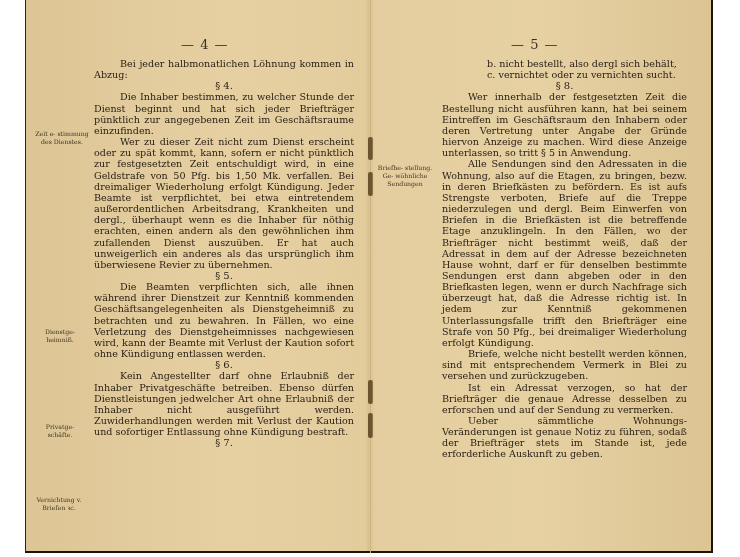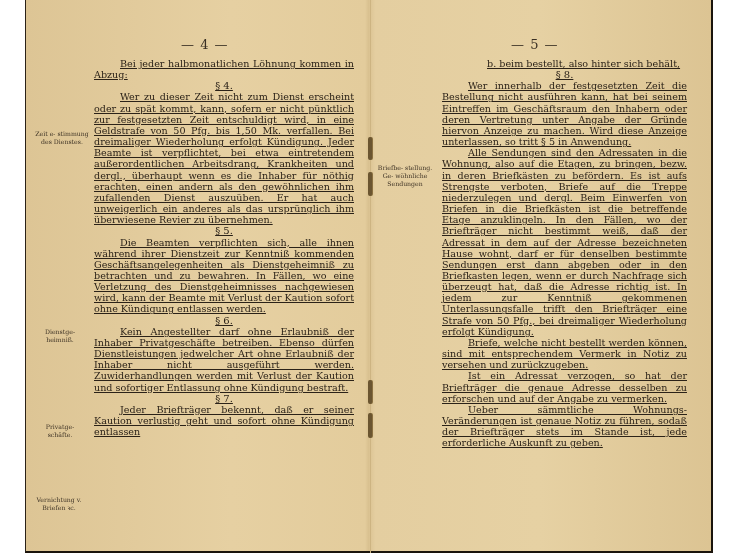--- a/index.html
+++ b/index.html
@@ -10,21 +10,21 @@
     background-image: linear-gradient(90deg, #ddc595 0%, #e6d0a2 30%, #e3cc9c 49.5%, #d9c190 50%, #e4cea0 51%, #e6d1a3 75%, #dcc493 100%);
     border-right: 2px solid #1a140c; border-bottom: 2px solid #1a140c; border-left: 1px solid #2a2218;
     box-sizing: border-box;
   }
   .spine { position: absolute; left: 344px; top: 0; width: 1px; height: 553px; background: #cdb482; }
   .staple { position: absolute; width: 4px; background: #6b5530; border-radius: 2px; left: 342px; box-shadow: 1px 0 0 #8a7040; }
   .page { position: absolute; top: 0; height: 553px; color: #2b2218; font-family: "DejaVu Serif", serif; }
   .left-page { left: 0; width: 344px; }
   .right-page { left: 345px; width: 343px; }
   .pageno { position: absolute; top: 37px; font-size: 13px; letter-spacing: 1px; color: #3a3024; }
-  .body { position: absolute; font-size: 9.6px; line-height: 11.15px; text-align: justify; text-decoration: underline; }
+  .body { position: absolute; font-size: 9.6px; line-height: 11.15px; text-align: justify; }
   .left-page .body { left: 68px; top: 58px; width: 260px; }
   .right-page .body { left: 71px; top: 58px; width: 245px; }
   .p { margin: 0; text-indent: 26px; }
   .p.noind { text-indent: 0; }
   .p.hang { padding-left: 26px; text-indent: 0; }
   .p.list { padding-left: 45px; text-indent: 0; }
   .para-sym { text-align: center; margin: 0; font-size: 10px; }
   .margin-note { position: absolute; font-size: 6.2px; line-height: 8.2px; text-align: center; color: #3e3325; }
 </style>
 </head>
@@ -41,38 +41,39 @@
     <div class="pageno" style="left:155px;">— 4 —</div>
 
     <div class="margin-note" style="left:9px;top:130px;width:54px;">Zeit e- stimmung des Dienstes.</div>
     <div class="margin-note" style="left:12px;top:328px;width:44px;">Dienstge- heimniß.</div>
     <div class="margin-note" style="left:12px;top:423px;width:44px;">Privatge- schäfte.</div>
     <div class="margin-note" style="left:4px;top:496px;width:58px;">Vernichtung v. Briefen ꝛc.</div>
 
     <div class="body">
       <p class="p">Bei jeder halbmonatlichen Löhnung kommen in Abzug:</p>
       <p class="para-sym">§ 4.</p>
+      <p class="p">Die Inhaber bestimmen, zu welcher Stunde der Dienst beginnt und hat sich jeder Briefträger pünktlich zur angegebenen Zeit im Geschäftsraume einzufinden.</p>
       <p class="p">Wer zu dieser Zeit nicht zum Dienst erscheint oder zu spät kommt, kann, sofern er nicht pünktlich zur festgesetzten Zeit entschuldigt wird, in eine Geldstrafe von 50 Pfg. bis 1,50 Mk. verfallen. Bei dreimaliger Wiederholung erfolgt Kündigung. Jeder Beamte ist verpflichtet, bei etwa eintretendem außerordentlichen Arbeitsdrang, Krankheiten und dergl., überhaupt wenn es die Inhaber für nöthig erachten, einen andern als den gewöhnlichen ihm zufallenden Dienst auszuüben. Er hat auch unweigerlich ein anderes als das ursprünglich ihm überwiesene Revier zu übernehmen.</p>
       <p class="para-sym">§ 5.</p>
       <p class="p">Die Beamten verpflichten sich, alle ihnen während ihrer Dienstzeit zur Kenntniß kommenden Geschäftsangelegenheiten als Dienstgeheimniß zu betrachten und zu bewahren. In Fällen, wo eine Verletzung des Dienstgeheimnisses nachgewiesen wird, kann der Beamte mit Verlust der Kaution sofort ohne Kündigung entlassen werden.</p>
       <p class="para-sym">§ 6.</p>
       <p class="p">Kein Angestellter darf ohne Erlaubniß der Inhaber Privatgeschäfte betreiben. Ebenso dürfen Dienstleistungen jedwelcher Art ohne Erlaubniß der Inhaber nicht ausgeführt werden. Zuwiderhandlungen werden mit Verlust der Kaution und sofortiger Entlassung ohne Kündigung bestraft.</p>
       <p class="para-sym">§ 7.</p>
-      <p class="p">Jeder Briefträger bekennt, daß er seiner Kaution verlustig geht und sofort ohne Kündigung entlassen</p>
     </div>
   </div>
 
   <div class="page right-page">
     <div class="pageno" style="left:140px;">— 5 —</div>
 
     <div class="margin-note" style="left:3px;top:164px;width:62px;">Briefbe- stellung. Ge- wöhnliche Sendungen</div>
 
     <div class="body">
-      <p class="p list">b. beim bestellt, also hinter sich behält,</p>
+      <p class="p list">b. nicht bestellt, also dergl sich behält,</p>
+      <p class="p list">c. vernichtet oder zu vernichten sucht.</p>
       <p class="para-sym">§ 8.</p>
       <p class="p">Wer innerhalb der festgesetzten Zeit die Bestellung nicht ausführen kann, hat bei seinem Eintreffen im Geschäftsraum den Inhabern oder deren Vertretung unter Angabe der Gründe hiervon Anzeige zu machen. Wird diese Anzeige unterlassen, so tritt § 5 in Anwendung.</p>
       <p class="p">Alle Sendungen sind den Adressaten in die Wohnung, also auf die Etagen, zu bringen, bezw. in deren Briefkästen zu befördern. Es ist aufs Strengste verboten, Briefe auf die Treppe niederzulegen und dergl. Beim Einwerfen von Briefen in die Briefkästen ist die betreffende Etage anzuklingeln. In den Fällen, wo der Briefträger nicht bestimmt weiß, daß der Adressat in dem auf der Adresse bezeichneten Hause wohnt, darf er für denselben bestimmte Sendungen erst dann abgeben oder in den Briefkasten legen, wenn er durch Nachfrage sich überzeugt hat, daß die Adresse richtig ist. In jedem zur Kenntniß gekommenen Unterlassungsfalle trifft den Briefträger eine Strafe von 50 Pfg., bei dreimaliger Wiederholung erfolgt Kündigung.</p>
-      <p class="p">Briefe, welche nicht bestellt werden können, sind mit entsprechendem Vermerk in Notiz zu versehen und zurückzugeben.</p>
-      <p class="p">Ist ein Adressat verzogen, so hat der Briefträger die genaue Adresse desselben zu erforschen und auf der Angabe zu vermerken.</p>
+      <p class="p">Briefe, welche nicht bestellt werden können, sind mit entsprechendem Vermerk in Blei zu versehen und zurückzugeben.</p>
+      <p class="p">Ist ein Adressat verzogen, so hat der Briefträger die genaue Adresse desselben zu erforschen und auf der Sendung zu vermerken.</p>
       <p class="p">Ueber sämmtliche Wohnungs-Veränderungen ist genaue Notiz zu führen, sodaß der Briefträger stets im Stande ist, jede erforderliche Auskunft zu geben.</p>
     </div>
   </div>
 </div>
 
 </body></html>

